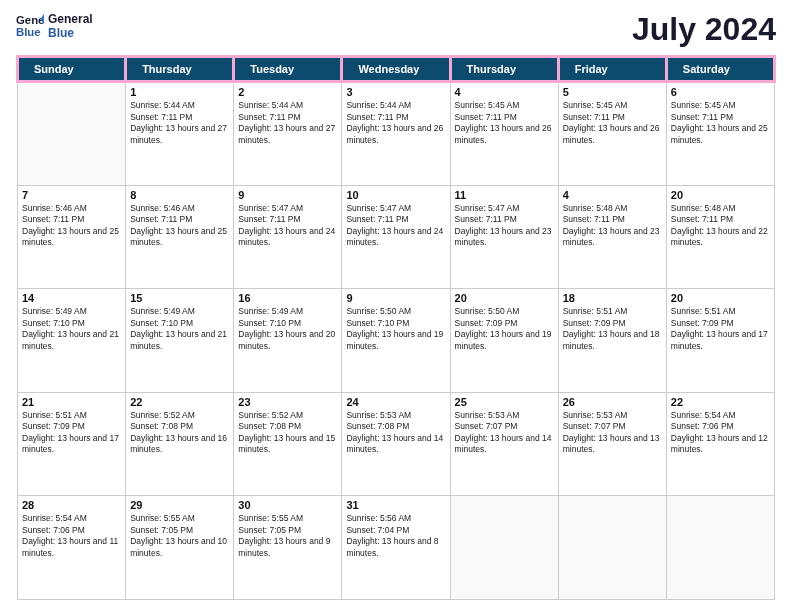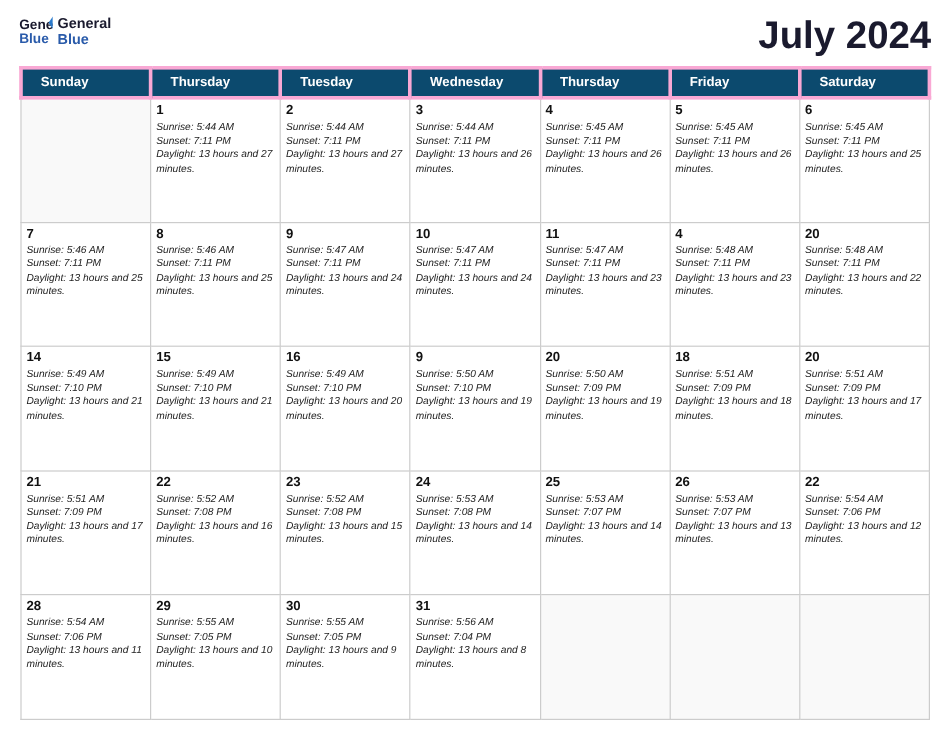--- a/index.html
+++ b/index.html
@@ -74,21 +74,20 @@
       font-size: 11px;
       font-weight: bold;
       color: #111;
       margin-bottom: 2px;
       display: block;
     }
     .cell-info {
       font-size: 8.5px;
       line-height: 1.35;
       color: #222;
-      font-style: italic;
     }
     .empty-cell {
       background: #f9f9f9;
     }
   </style>
 </head>
 <body>
 
 <div class="page">
   <div class="header">

